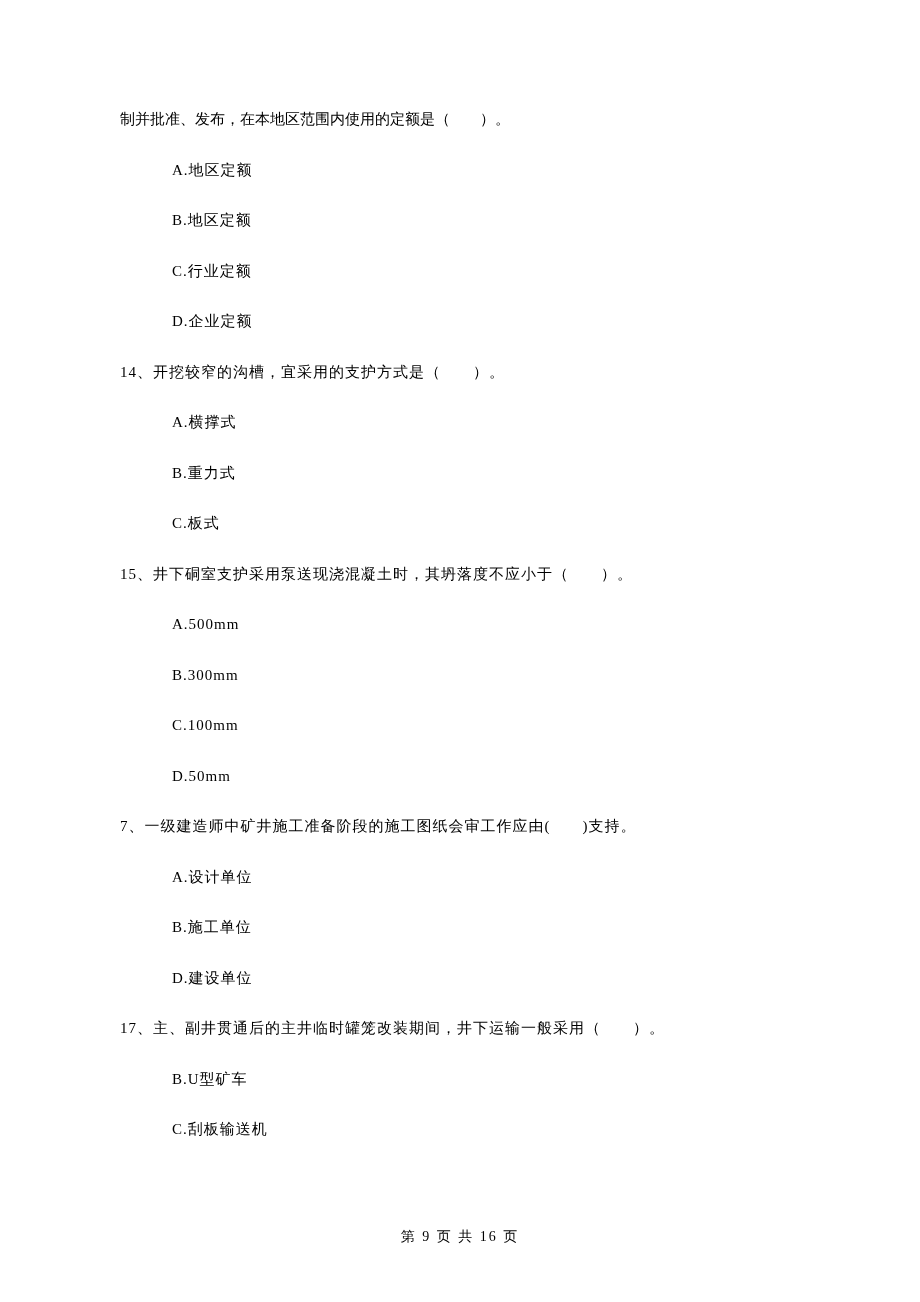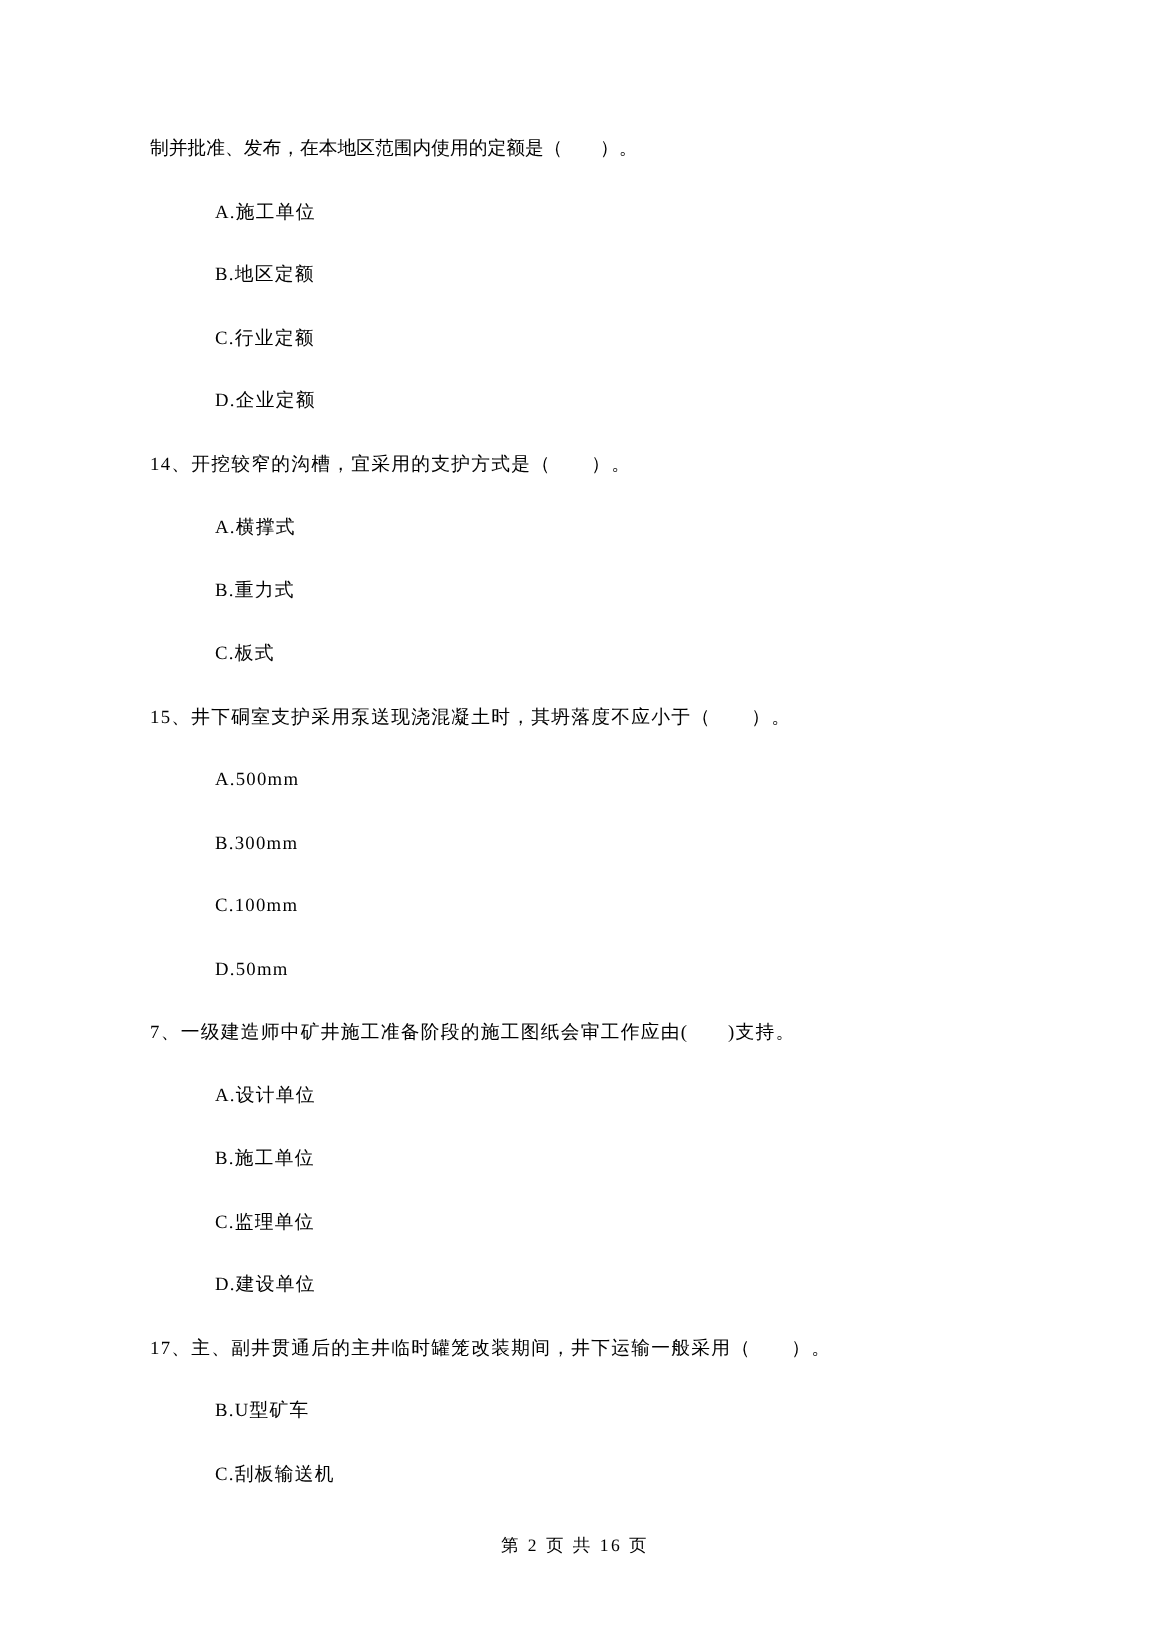--- a/index.html
+++ b/index.html
@@ -41,41 +41,40 @@
       text-align: center;
       font-size: 14px;
       letter-spacing: 2px;
     }
   </style>
 </head>
 <body>
 
 <div class="content">
   <div class="question-continuation">制并批准、发布，在本地区范围内使用的定额是（　　）。</div>
-  <div class="option">A.施工单位</div>
+  <div class="option">A.地区定额</div>
   <div class="option">B.地区定额</div>
   <div class="option">C.行业定额</div>
   <div class="option">D.企业定额</div>
 
   <div class="question">14、开挖较窄的沟槽，宜采用的支护方式是（　　）。</div>
   <div class="option">A.横撑式</div>
   <div class="option">B.重力式</div>
   <div class="option">C.板式</div>
 
   <div class="question">15、井下硐室支护采用泵送现浇混凝土时，其坍落度不应小于（　　）。</div>
   <div class="option">A.500mm</div>
   <div class="option">B.300mm</div>
   <div class="option">C.100mm</div>
   <div class="option">D.50mm</div>
 
   <div class="question">7、一级建造师中矿井施工准备阶段的施工图纸会审工作应由(　　)支持。</div>
   <div class="option">A.设计单位</div>
   <div class="option">B.施工单位</div>
-  <div class="option">C.监理单位</div>
   <div class="option">D.建设单位</div>
 
   <div class="question">17、主、副井贯通后的主井临时罐笼改装期间，井下运输一般采用（　　）。</div>
   <div class="option">B.U型矿车</div>
   <div class="option">C.刮板输送机</div>
 
 </div>
 
-<div class="footer">第 2 页 共 16 页</div>
+<div class="footer">第 9 页 共 16 页</div>
 
 </body></html>

